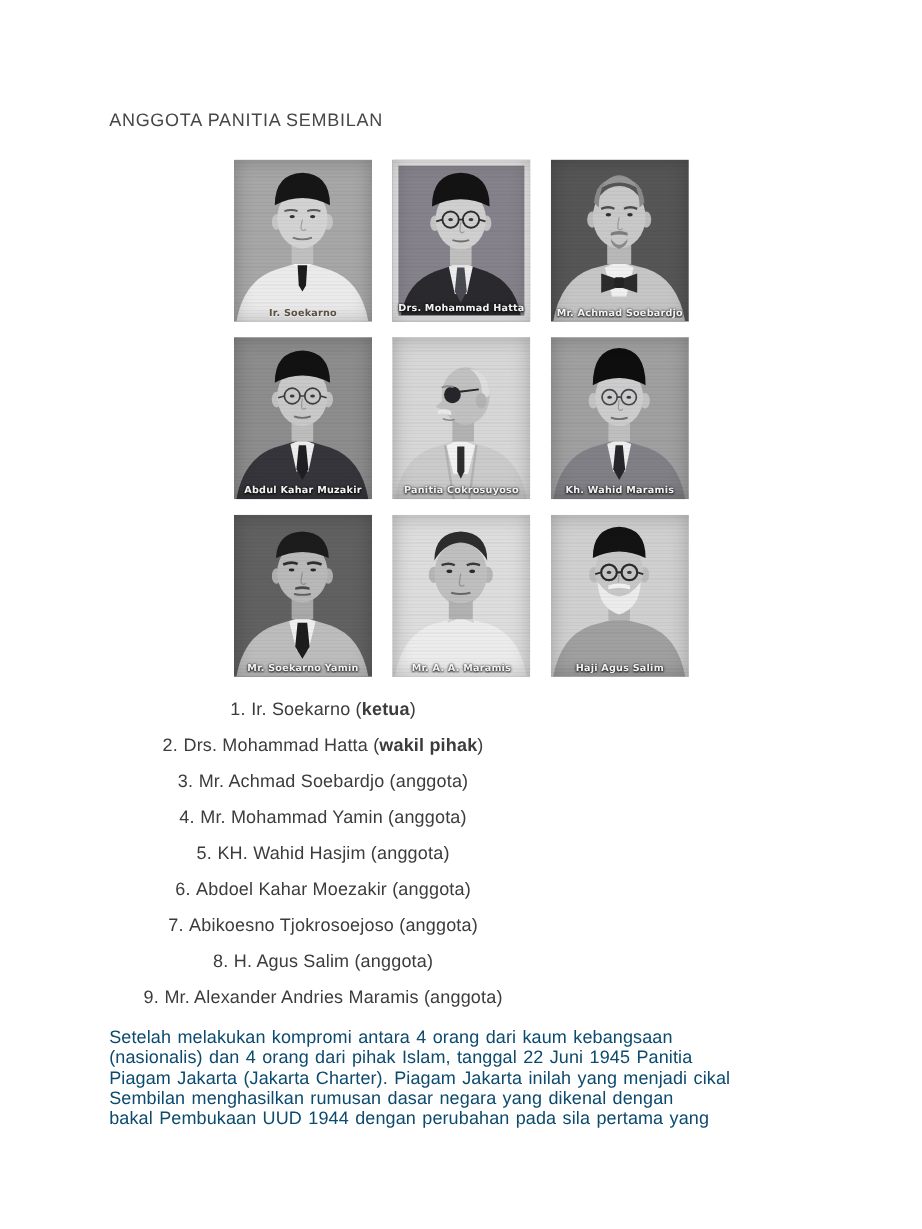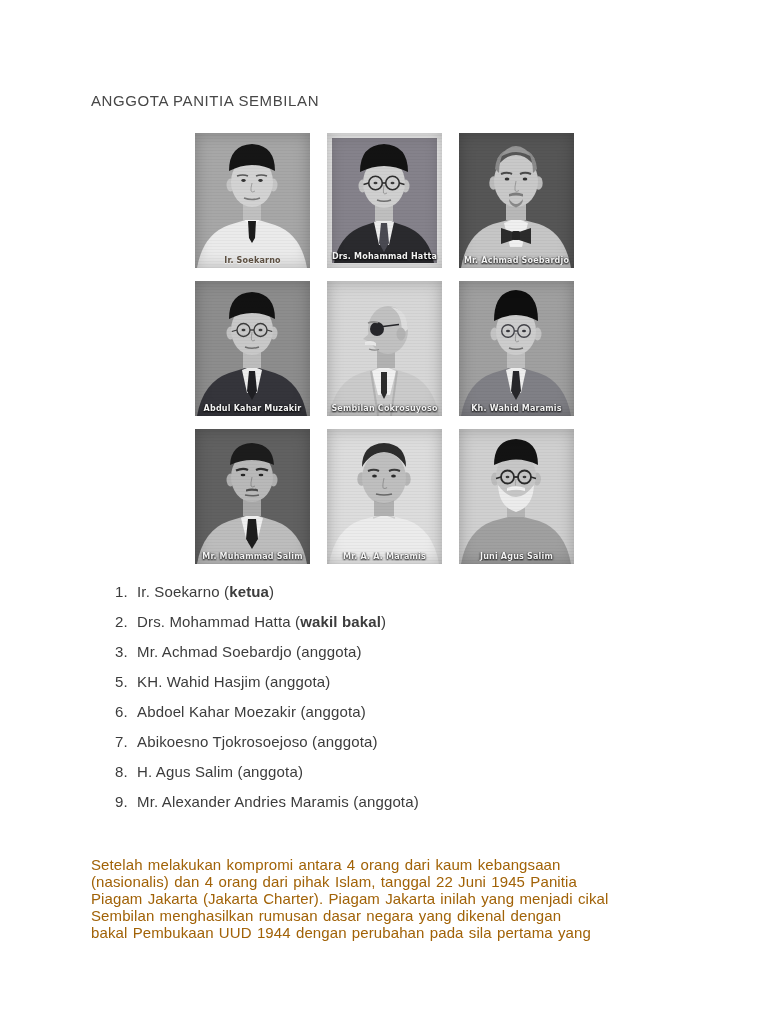--- a/index.html
+++ b/index.html
@@ -33,26 +33,26 @@
     white-space:nowrap; overflow:hidden;
   }
   .cap.cap-dark {
     color:#5c4f41; text-shadow:0 1px 1px rgba(255,255,255,0.75);
   }
   .p2 .cap { bottom:7px; }
   .members {
     position:absolute; left:115px; top:584px; margin:0; padding:0;
     list-style:none; font-size:15px; color:#3c3c3c; letter-spacing:0.15px;
   }
-  .members li { height:30px; line-height:16px; }
+  .members li { height:30px; line-height:16px;text-align:center; }
   .members .num { display:inline-block; width:22px; }
   .members .role.b { font-weight:bold; }
   .para {
     position:absolute; left:91px; top:856px; width:610px;
-    font-size:15px; line-height:17px; color:#a16207;
+    font-size:15px; line-height:17px; color:#0c4a6e;
     letter-spacing:0.1px; word-spacing:1px;
   }
 </style>
 </head>
 <body>
 
 <div class="page">
 
   <h1 class="title">ANGGOTA PANITIA SEMBILAN</h1>
 
@@ -169,21 +169,21 @@
         <ellipse cx="61" cy="49" rx="20" ry="24" fill="#c1c1c1"></ellipse>
         <path d="M44,51 L36,58 L45,62 Z" fill="#c1c1c1"></path>
         <path d="M64,26 Q80,28 81,48 L74,54 Q77,34 64,26 Z" fill="#dedede"></path>
         <ellipse cx="74" cy="53" rx="4.5" ry="6.5" fill="#b4b4b4"></ellipse>
         <circle cx="50" cy="48" r="7" fill="#26262a"></circle>
         <line x1="56" y1="45.5" x2="72" y2="43.5" stroke="#26262a" stroke-width="1.6"></line>
         <path d="M41,42 Q46,40 51,41.5" stroke="#8e8e8e" stroke-width="1.6" fill="none"></path>
         <path d="M38,61 Q45,58.5 49,62 L49,65 Q43,63 38,64 Z" fill="#e9e9e9"></path>
         <path d="M42,68 Q47,70 52,68.5" stroke="#8a8a8a" stroke-width="1.3" fill="none"></path>
       </svg>
-      <figcaption class="cap">Sembilan Cokrosuyoso</figcaption>
+      <figcaption class="cap">Panitia Cokrosuyoso</figcaption>
     </figure>
 
     <figure class="photo p6">
       <svg viewBox="0 0 115 135">
         <rect width="115" height="135" fill="#a0a0a0"></rect>
         <path d="M2,135 Q8,101 34,92 L57,85 L80,92 Q106,101 112,135 Z" fill="#808086"></path>
         <path d="M47,89 L57,85 L67,89 L62,112 L52,112 Z" fill="#eeeeee"></path>
         <path d="M54,90 L60,90 L62,110 L57,119 L52,110 Z" fill="#27272b"></path>
         <rect x="48" y="67" width="18" height="20" fill="#bfbfbf"></rect>
         <ellipse cx="35.5" cy="53" rx="4" ry="6.5" fill="#c4c4c4"></ellipse>
@@ -213,21 +213,21 @@
         <ellipse cx="57" cy="48" rx="21" ry="25" fill="#b9b9b9"></ellipse>
         <path d="M35,36 Q36,15 57,14 Q78,15 79,36 Q57,26 35,36 Z" fill="#1c1c1c"></path>
         <path d="M41,41.5 Q48,38.5 53,41" stroke="#2e2e2e" stroke-width="2.3" fill="none"></path>
         <path d="M61,41 Q66,38.5 73,41.5" stroke="#2e2e2e" stroke-width="2.3" fill="none"></path>
         <ellipse cx="48" cy="46" rx="2.4" ry="1.2" fill="#262626"></ellipse>
         <ellipse cx="66" cy="46" rx="2.4" ry="1.2" fill="#262626"></ellipse>
         <path d="M57,48 Q55.5,55 56,57 Q57.5,59 60,57" stroke="#8c8c8c" stroke-width="1" fill="none"></path>
         <path d="M51,60.5 Q57,58.5 63,60.5 L63,62.5 Q57,61 51,62.5 Z" fill="#4a4a4a"></path>
         <path d="M50,66 Q57,67.5 64,66" stroke="#606060" stroke-width="1.5" fill="none"></path>
       </svg>
-      <figcaption class="cap">Mr. Muhammad Salim</figcaption>
+      <figcaption class="cap">Mr. Soekarno Yamin</figcaption>
     </figure>
 
     <figure class="photo p8">
       <svg viewBox="0 0 115 135">
         <rect width="115" height="135" fill="#dddddd"></rect>
         <path d="M2,135 Q8,100 34,91 L57,85 L80,91 Q106,100 112,135 Z" fill="#ececec"></path>
         <path d="M46,89 L57,85 L68,89" stroke="#cfcfcf" stroke-width="1.5" fill="none"></path>
         <rect x="47" y="63" width="20" height="24" fill="#b2b2b2"></rect>
         <ellipse cx="34.5" cy="50" rx="4.2" ry="6.8" fill="#b6b6b6"></ellipse>
         <ellipse cx="79.5" cy="50" rx="4.2" ry="6.8" fill="#b6b6b6"></ellipse>
@@ -257,29 +257,30 @@
         <circle cx="65.5" cy="48" r="6.5" stroke="#2b2b2b" stroke-width="1.8" fill="none"></circle>
         <line x1="55" y1="48" x2="59" y2="48" stroke="#2b2b2b" stroke-width="1.8"></line>
         <line x1="42" y1="48" x2="37" y2="49.5" stroke="#2b2b2b" stroke-width="1.5"></line>
         <line x1="72" y1="48" x2="77" y2="49.5" stroke="#2b2b2b" stroke-width="1.5"></line>
         <ellipse cx="48.5" cy="48" rx="1.9" ry="1.3" fill="#3a3a3a"></ellipse>
         <ellipse cx="65.5" cy="48" rx="1.9" ry="1.3" fill="#3a3a3a"></ellipse>
         <path d="M39,56 Q40,78 57,83 Q74,78 75,56 Q66,68 57,68 Q48,68 39,56 Z" fill="#ececec"></path>
         <path d="M48,59 Q57,55.5 66,59 L66,62 Q57,59.5 48,62 Z" fill="#f2f2f2"></path>
         <path d="M57,50 Q56,55 56.5,56.5" stroke="#a2a2a2" stroke-width="1" fill="none"></path>
       </svg>
-      <figcaption class="cap">Juni Agus Salim</figcaption>
+      <figcaption class="cap">Haji Agus Salim</figcaption>
     </figure>
 
   </div>
 
   <ol class="members">
     <li><span class="num">1.</span><span class="mname">Ir. Soekarno</span><span> (</span><span class="role b">ketua</span><span>)</span></li>
-    <li><span class="num">2.</span><span class="mname">Drs. Mohammad Hatta</span><span> (</span><span class="role b">wakil bakal</span><span>)</span></li>
+    <li><span class="num">2.</span><span class="mname">Drs. Mohammad Hatta</span><span> (</span><span class="role b">wakil pihak</span><span>)</span></li>
     <li><span class="num">3.</span><span class="mname">Mr. Achmad Soebardjo</span><span> (</span><span class="role">anggota</span><span>)</span></li>
+    <li><span class="num">4.</span><span class="mname">Mr. Mohammad Yamin</span><span> (</span><span class="role">anggota</span><span>)</span></li>
     <li><span class="num">5.</span><span class="mname">KH. Wahid Hasjim</span><span> (</span><span class="role">anggota</span><span>)</span></li>
     <li><span class="num">6.</span><span class="mname">Abdoel Kahar Moezakir</span><span> (</span><span class="role">anggota</span><span>)</span></li>
     <li><span class="num">7.</span><span class="mname">Abikoesno Tjokrosoejoso</span><span> (</span><span class="role">anggota</span><span>)</span></li>
     <li><span class="num">8.</span><span class="mname">H. Agus Salim</span><span> (</span><span class="role">anggota</span><span>)</span></li>
     <li><span class="num">9.</span><span class="mname">Mr. Alexander Andries Maramis</span><span> (</span><span class="role">anggota</span><span>)</span></li>
   </ol>
 
   <div class="para">
     <div>Setelah melakukan kompromi antara 4 orang dari kaum kebangsaan</div>
     <div>(nasionalis) dan 4 orang dari pihak Islam, tanggal 22 Juni 1945 Panitia</div>

